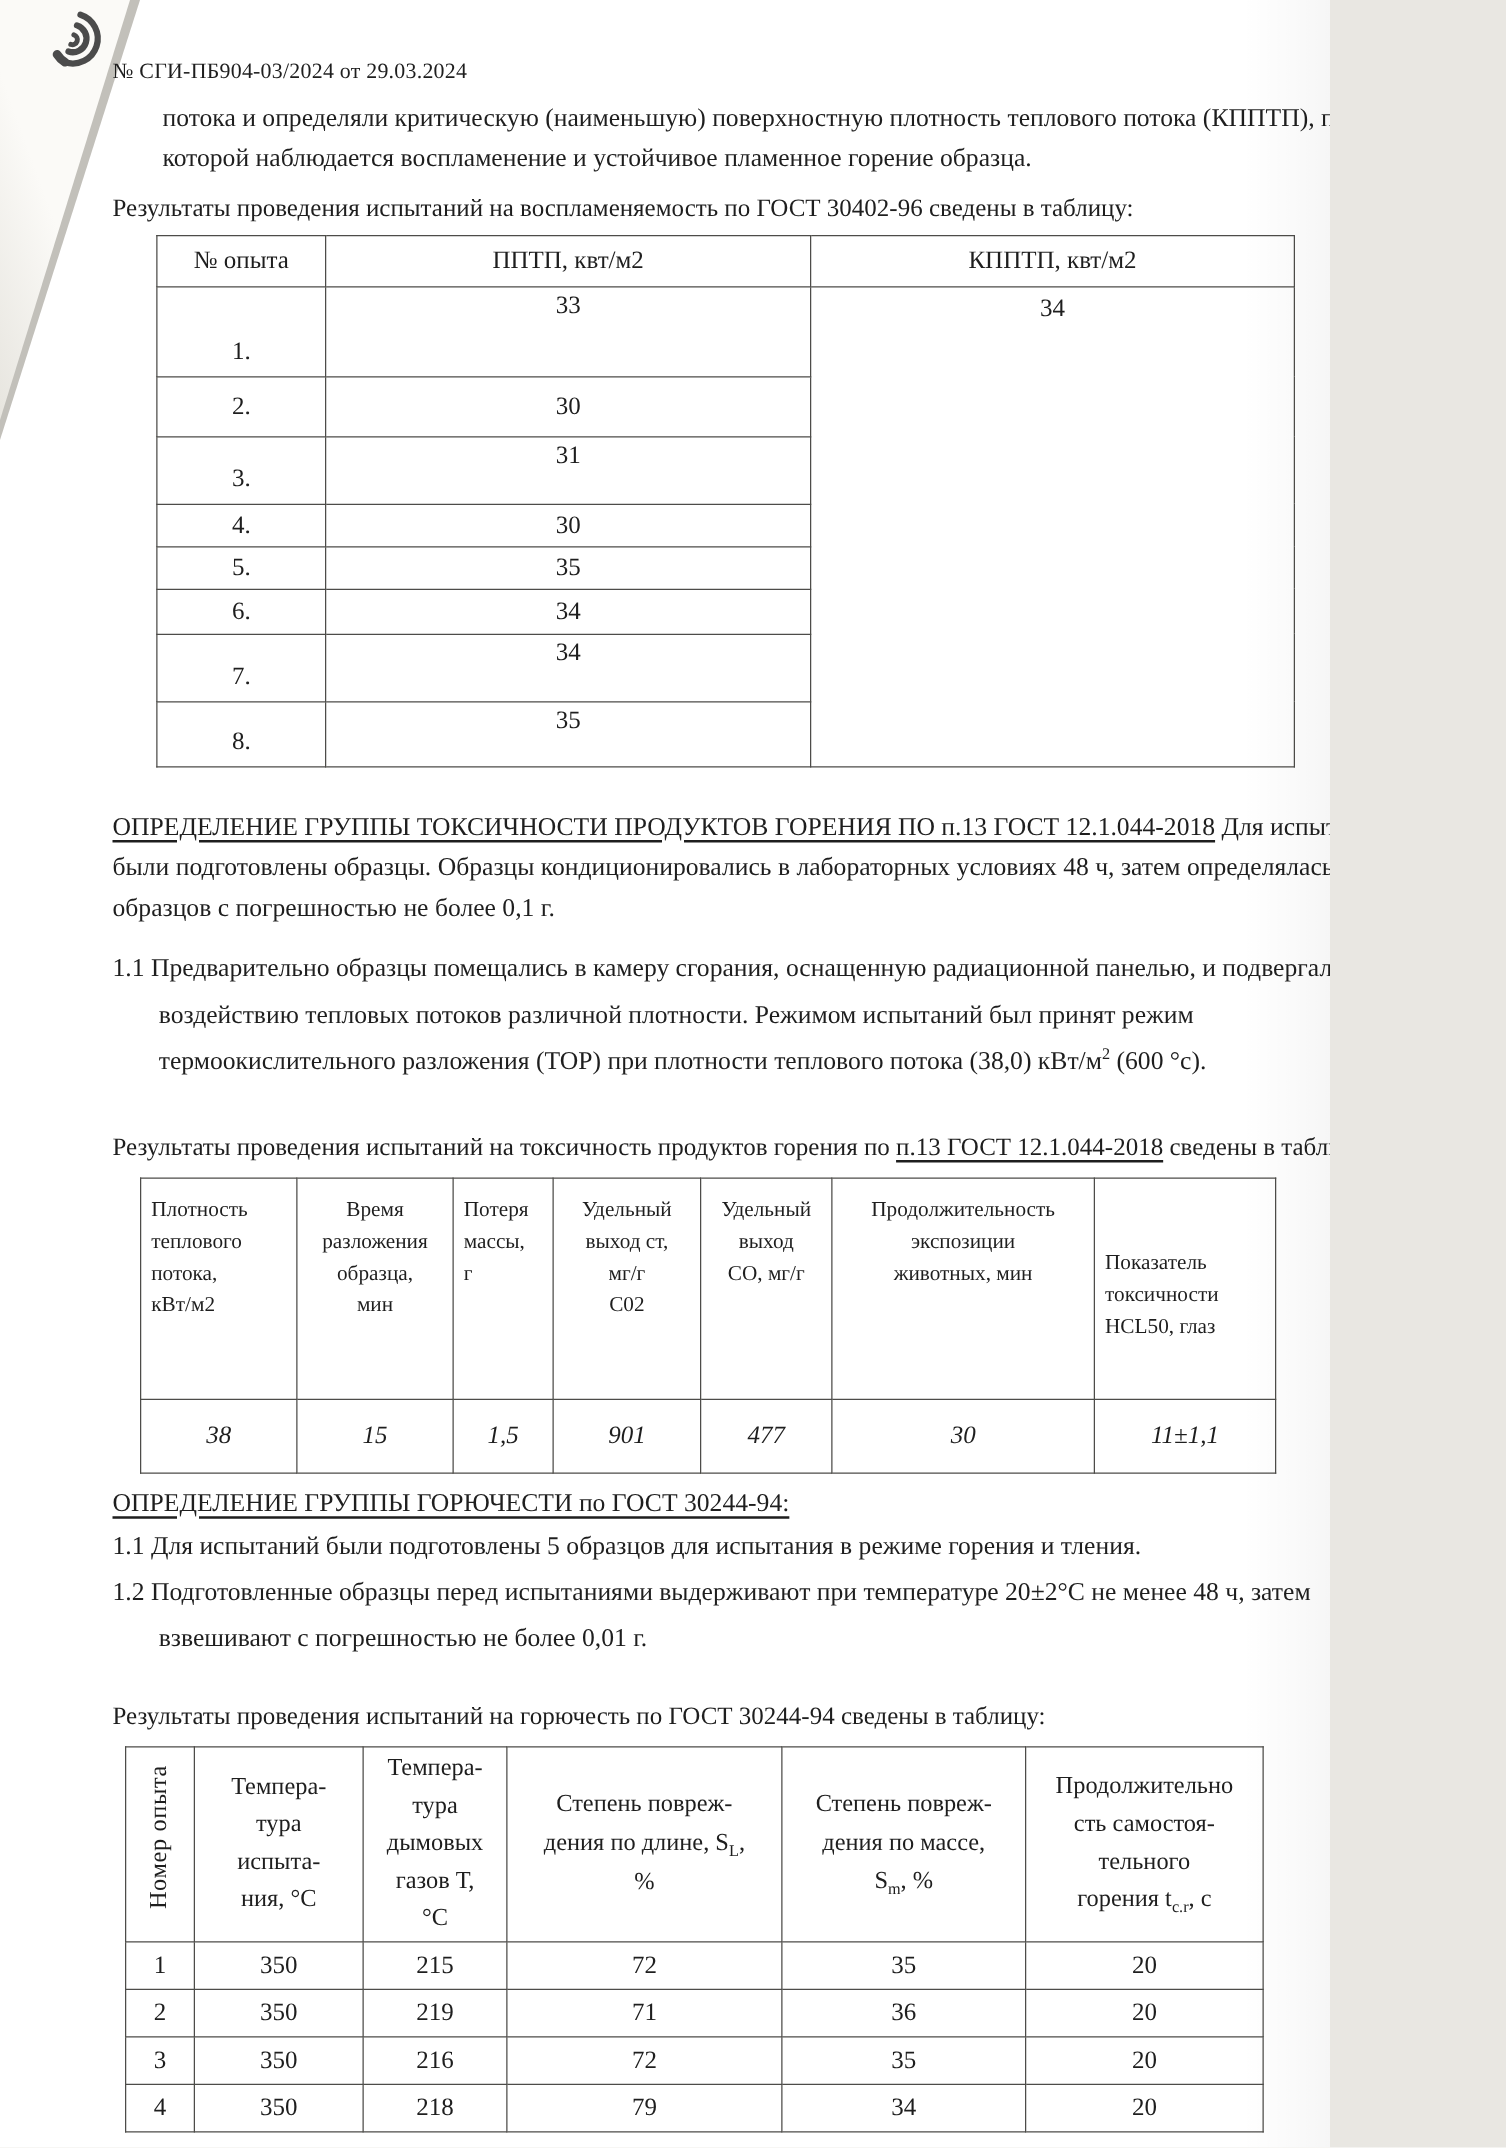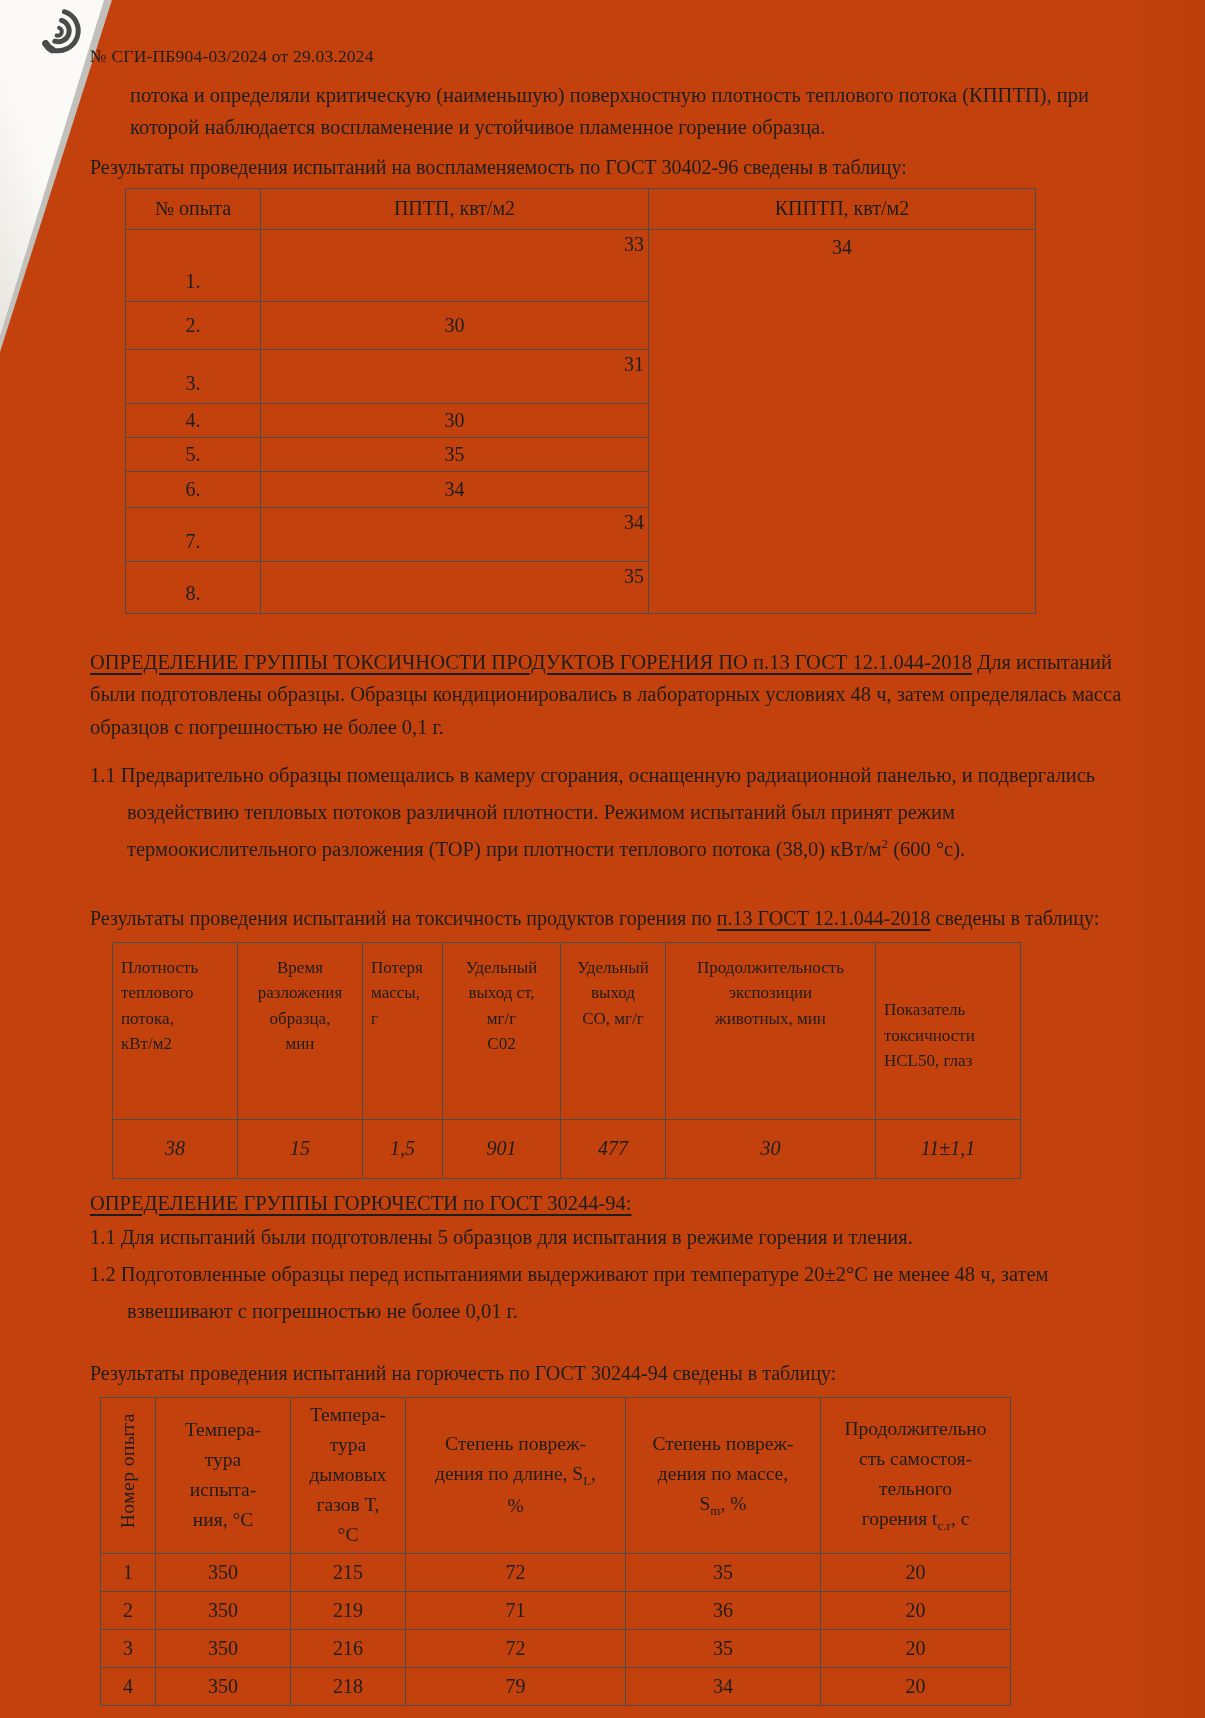--- a/index.html
+++ b/index.html
@@ -1,19 +1,19 @@
 <!DOCTYPE html>
 <html lang="ru"><head>
 <meta charset="utf-8">
 <style>
   html,body{margin:0;padding:0;}
   body{width:1205px;height:1718px;background:#e9e7e2;}
   .page{
-    position:relative;width:1205px;height:1718px;overflow:hidden;
-    background:#c2410c;
+    position:relative;width:1064px;height:1718px;overflow:hidden;
+    background:#ffffff;
     font-family:"Liberation Serif","DejaVu Serif",serif;
     color:#1e1e1e;
   }
   .page::after{ 
     content:"";position:absolute;top:0;right:0;width:70px;height:100%;
     background:linear-gradient(to right,rgba(0,0,0,0),rgba(0,0,0,0.035));
     pointer-events:none;
   }
   
   .corner-crease{
@@ -38,21 +38,21 @@
   .u{text-decoration:underline;text-underline-offset:4px;text-decoration-thickness:1.6px;}
 
   table{border-collapse:collapse;table-layout:fixed;}
   td{border:1.6px solid #4d4c49;font-size:20px;text-align:center;vertical-align:middle;
      padding:2px 4px;overflow:hidden;}
   .pre{white-space:pre-line;}
 
   
   .t1{width:910px;margin-left:35px;margin-bottom:32px;}
   .t1 .hrow td{height:36px;}
-  .t1 .vt{vertical-align:top;padding-top:3px;text-align:right;}
+  .t1 .vt{vertical-align:top;padding-top:3px;}
   .t1 .vb{vertical-align:bottom;padding-bottom:8px;}
   .t1 .kpptp{vertical-align:top;padding-top:6px;}
 
   
   .t2{width:908px;margin-left:22px;margin-top:8px;}
   .t2 .hcell{height:162px;vertical-align:top;padding-top:12px;line-height:1.5;font-size:17px;}
   .t2 .hleft{text-align:left;padding-left:8px;}
   .t2 .hmid{vertical-align:middle;}
   .t2 .dcell{height:54px;font-style:italic;}
 

